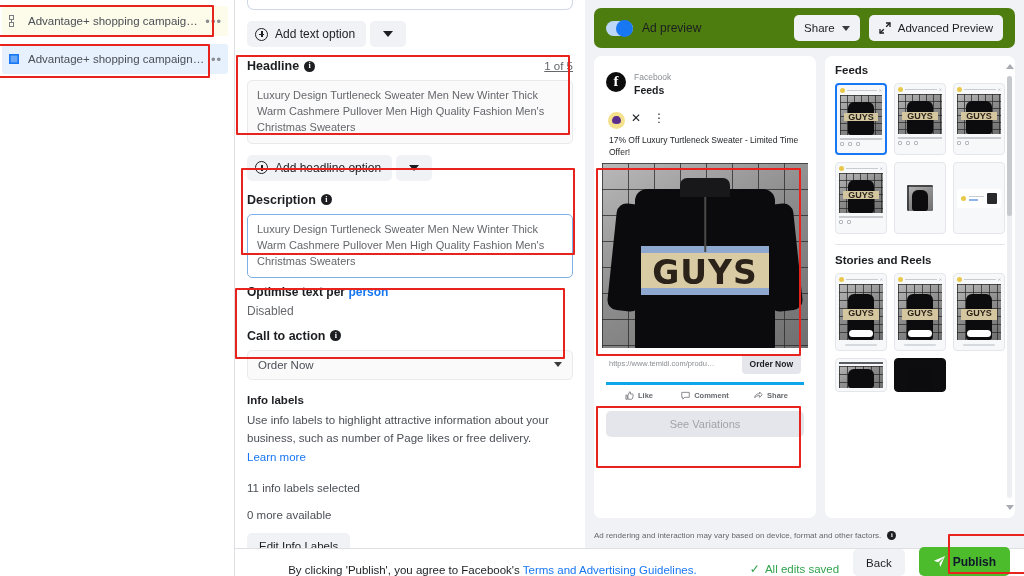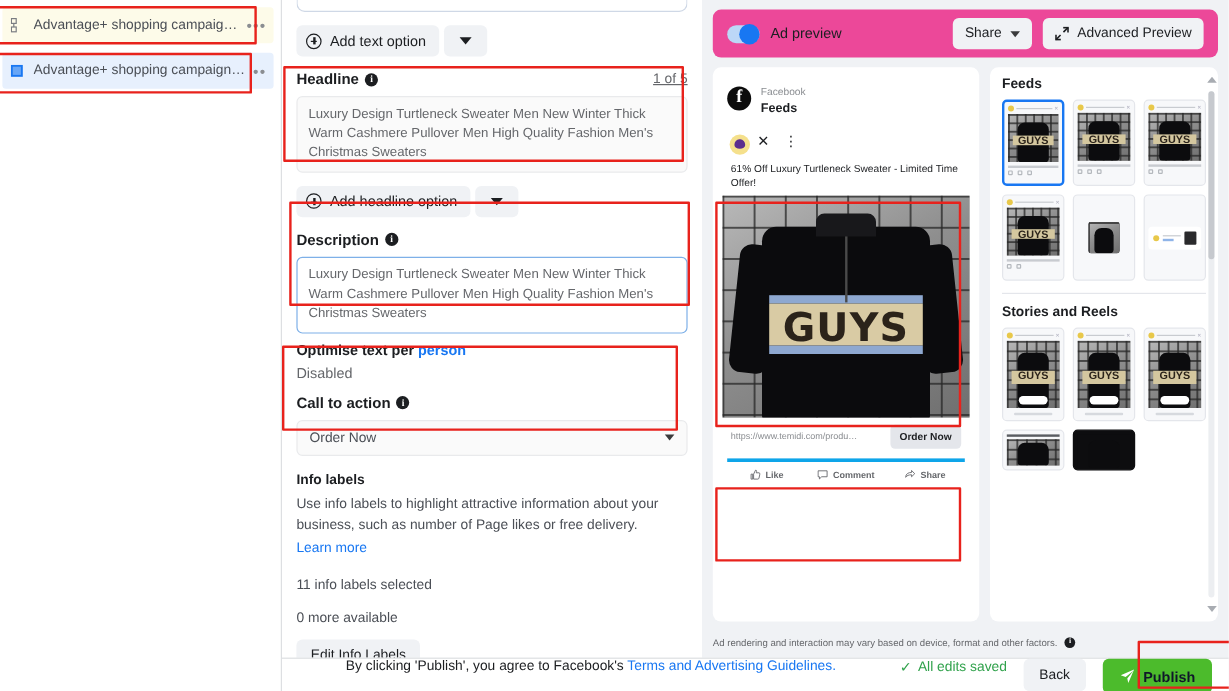--- a/index.html
+++ b/index.html
@@ -91,21 +91,21 @@
     background:#f0f2f5; border-radius:5px; height:26px; padding:0 12px;
     font-size:11.5px; color:#1c1e21; margin-top: 9px;
   }
 
   
   .right {
     flex: 1; height: 576px; background:#f0f2f5; position: relative;
     padding: 8px 9px 0 9px; overflow:hidden;
   }
   .prev-toolbar {
-    background:#ec4899; border-radius: 7px; height: 40px; display:flex; align-items:center;
+    background:#4d7c0f; border-radius: 7px; height: 40px; display:flex; align-items:center;
     padding: 0 12px; gap: 9px;
   }
   .toggle { width:27px;height:15px;border-radius:8px;background:#bcd7f7;position:relative;flex:0 0 27px;}
   .toggle .knob{position:absolute;right:0;top:-1px;width:17px;height:17px;border-radius:50%;background:#1877f2;}
   .tb-label{ font-size:12px;color:#1c1e21; flex:1;}
   .tb-btn {
     background:#f0f2f5;border-radius:5px;height:26px;display:flex;align-items:center;
     padding:0 10px;font-size:11.5px;color:#1c1e21;gap:7px;
   }
   .expand-ic{ width:12px;height:12px;position:relative;flex:0 0 12px;}
@@ -188,21 +188,21 @@
   .scrollbar{position:absolute;right:3px;top:8px;bottom:8px;width:5px;}
   .sb-track{position:absolute;top:12px;bottom:12px;left:0;width:5px;background:#eceef1;border-radius:3px;}
   .sb-thumbv{position:absolute;top:12px;left:0;width:5px;height:140px;background:#c6c9ce;border-radius:3px;}
   .sb-arrow{position:absolute;left:-1px;width:0;height:0;border-left:4px solid transparent;border-right:4px solid transparent;}
   .sb-arrow.up{top:0;border-bottom:5px solid #a8acb2;}
   .sb-arrow.dn{bottom:0;border-top:5px solid #a8acb2;}
 
   
   .footer{
     position:absolute; left:235px; right:0; bottom:0; height:28px; background:#fff;
-    border-top:1px solid #dddfe2; display:flex; align-items:flex-start; padding: 0 14px; gap:14px;
+    border-top:1px solid #dddfe2; display:flex; align-items:flex-end; padding: 0 14px; gap:14px;
   }
   .foot-terms{font-size:11.5px;color:#1c1e21;flex:1;text-align:center;}
   .foot-terms a{color:#1877f2;text-decoration:none;}
   .saved{font-size:11.5px;color:#31a24c;display:flex;align-items:center;gap:5px;white-space:nowrap;}
   .check{font-size:12px;color:#31a24c;}
   .back-btn{background:#f0f2f5;border-radius:5px;height:27px;display:flex;align-items:center;padding:0 13px;font-size:11.5px;color:#1c1e21;}
   .publish-btn{background:#4cbb2c;border-radius:5px;height:29px;display:flex;align-items:center;padding:0 14px;
                font-size:12px;font-weight:bold;color:#0f172a;gap:7px;white-space:nowrap;}
   .send-ic{width:13px;height:13px;}
 </style>
@@ -352,21 +352,21 @@
         </div>
 
         <div class="ad-card">
           <div class="ad-top">
             <span class="av">
                 <span class="av-in"></span>
               </span>
             <span class="x-ic">✕</span>
             <span class="dots-v" style="margin-left:6px;">⋮</span>
           </div>
-          <div class="ad-copy">61% Off Luxury Turtleneck Sweater - Limited Time Offer!</div>
+          <div class="ad-copy">17% Off Luxury Turtleneck Sweater - Limited Time Offer!</div>
 
           <div class="sweater-img">
             <div class="grid-bg"></div>
             <div class="sw-arm-l"></div>
             <div class="sw-arm-r"></div>
             <div class="sw-body">
               <div class="band blue1"></div>
               <div class="band beige"></div>
               <div class="band blue2"></div>
               <div class="guys">GUYS</div>
@@ -396,20 +396,21 @@
               <span>Comment</span>
             </span>
             <span class="react">
               <svg width="9" height="9" viewBox="0 0 12 12">
                   <path d="M1 9 C1 5 4 3.6 7.5 3.6 V1.4 L11 5 L7.5 8.4 V6.2 C4.5 6.2 2.2 7 1 9 Z" fill="none" stroke="#65676b" stroke-width="1"></path>
                 </svg>
               <span>Share</span>
             </span>
           </div>
 
+          <div class="see-var">See Variations</div>
         </div>
 
         <div class="redbox" style="left:2px; top:112px; width:205px; height:188px;"></div>
         <div class="redbox" style="left:2px; top:350px; width:205px; height:62px;"></div>
       </div>
 
       <div class="thumb-col">
         <div class="thumb-title">Feeds</div>
         <div class="thumb-grid">
 

